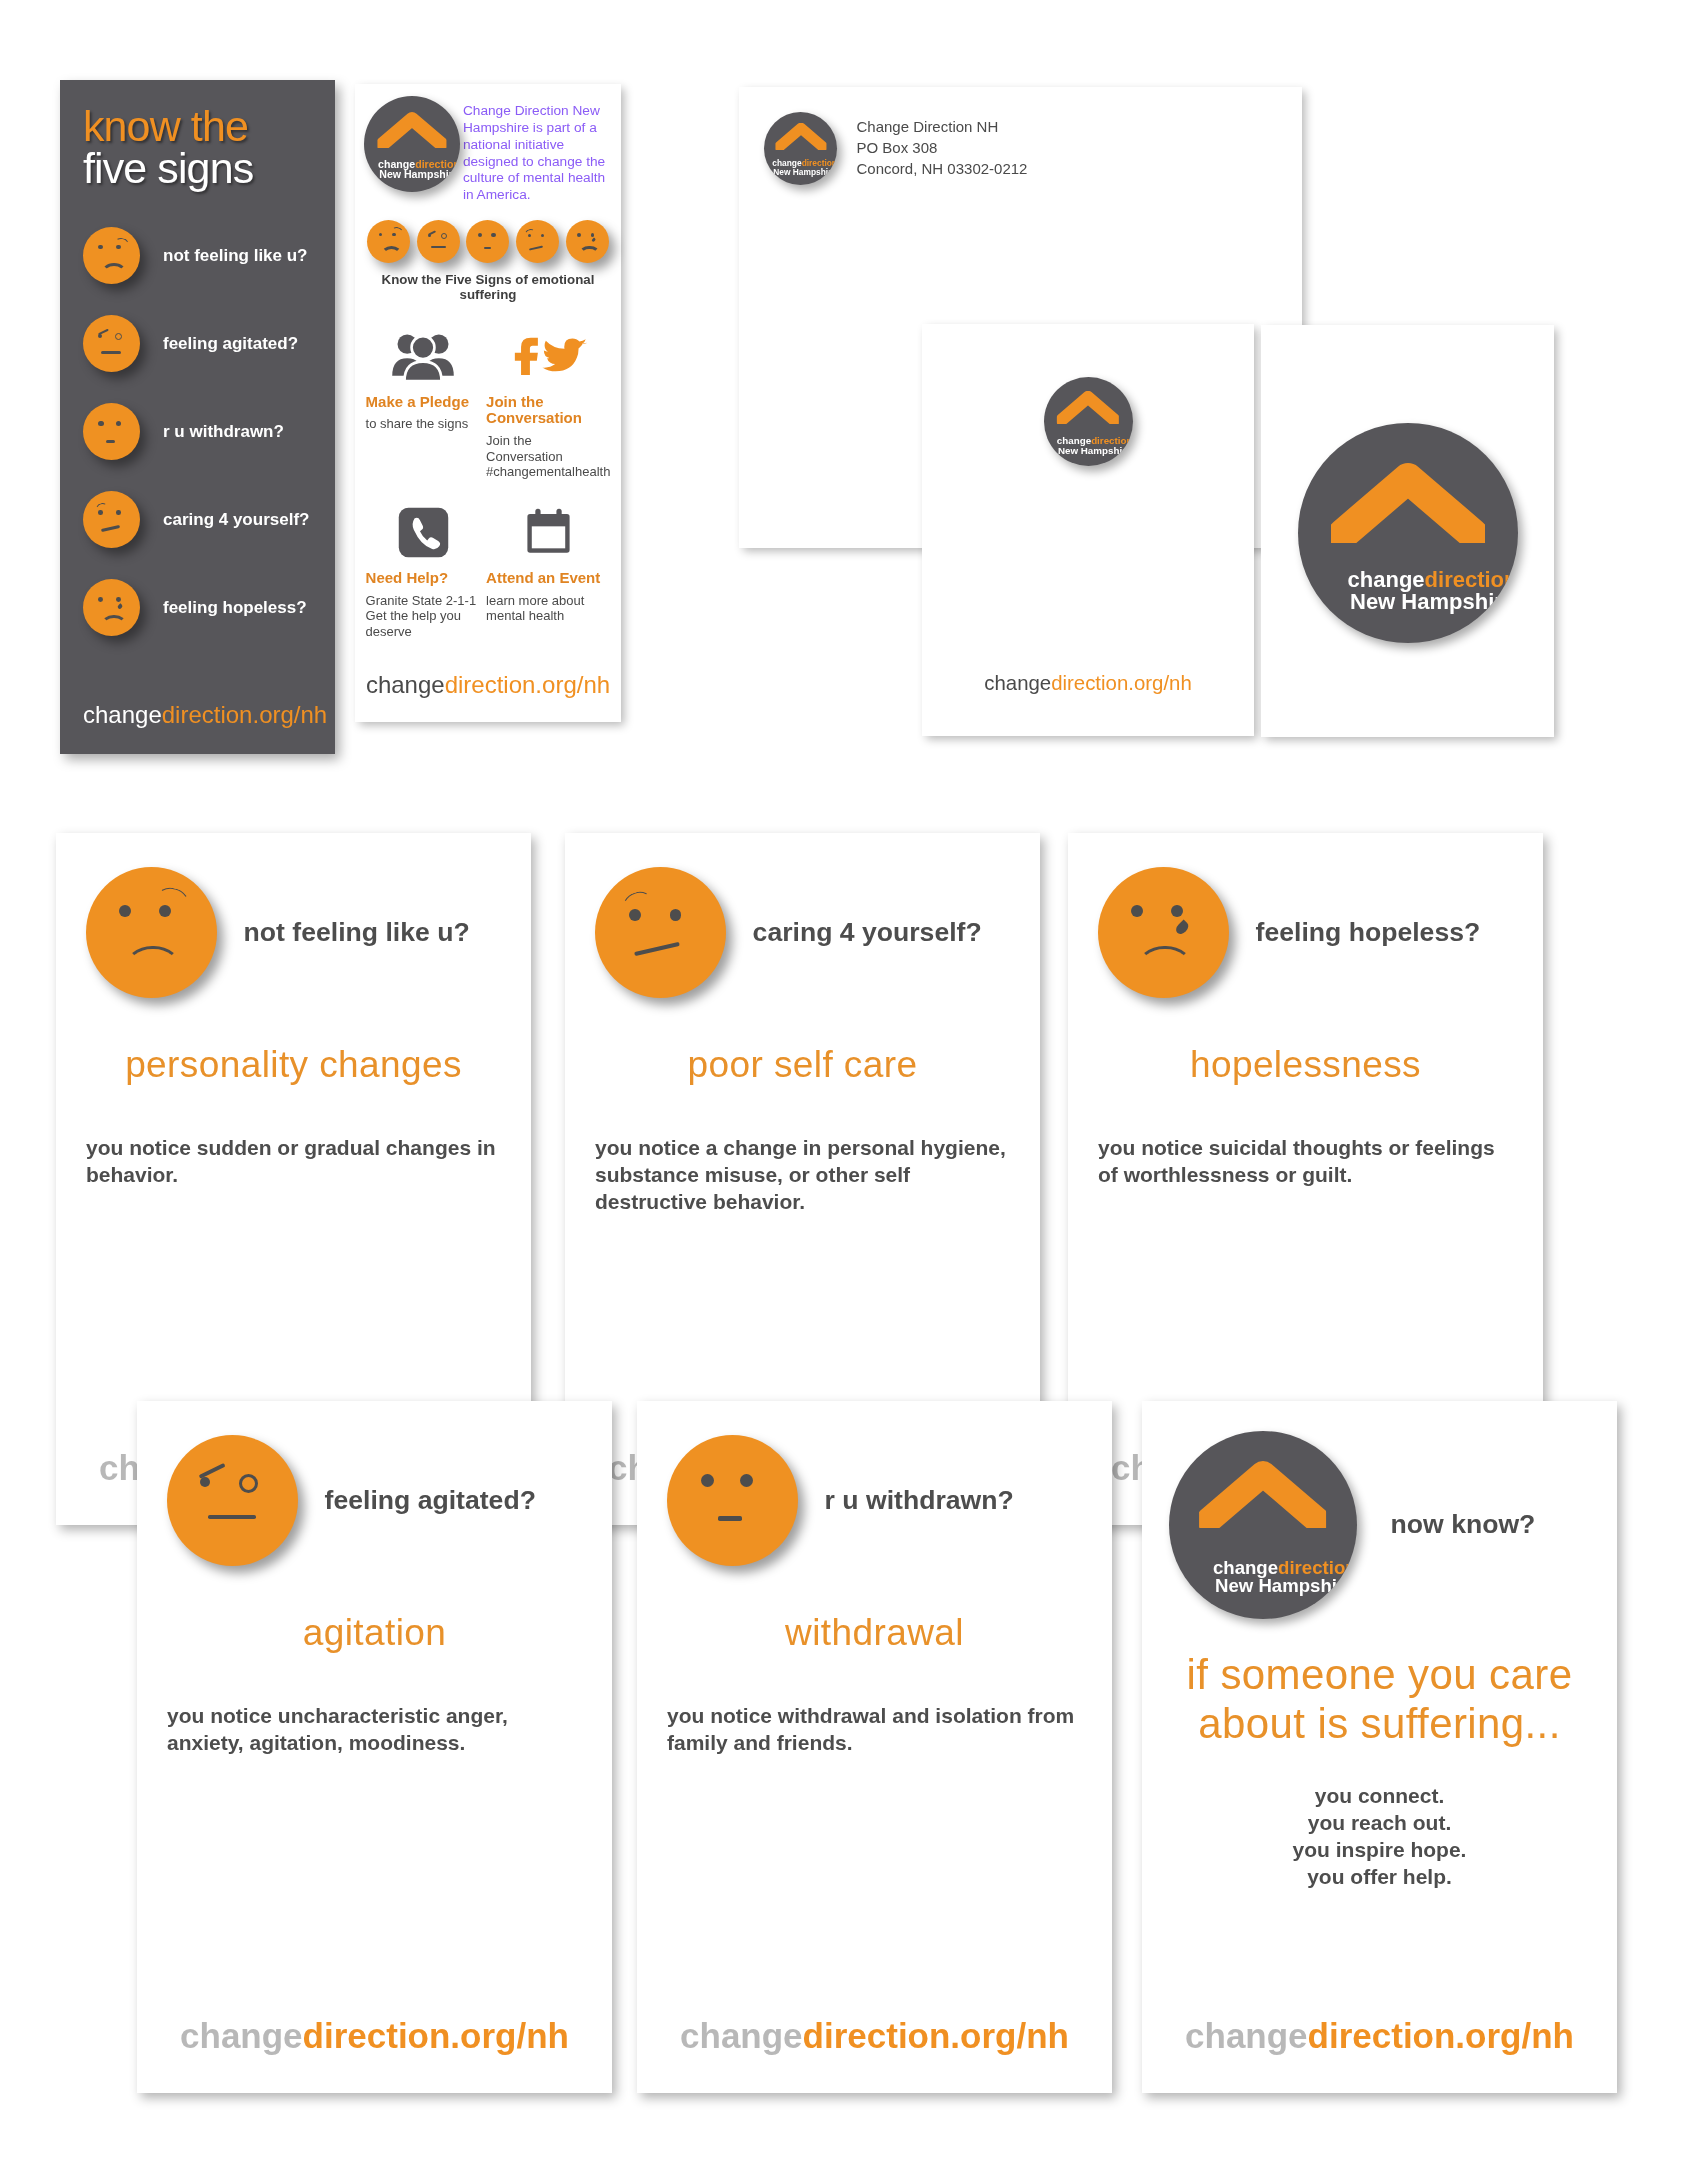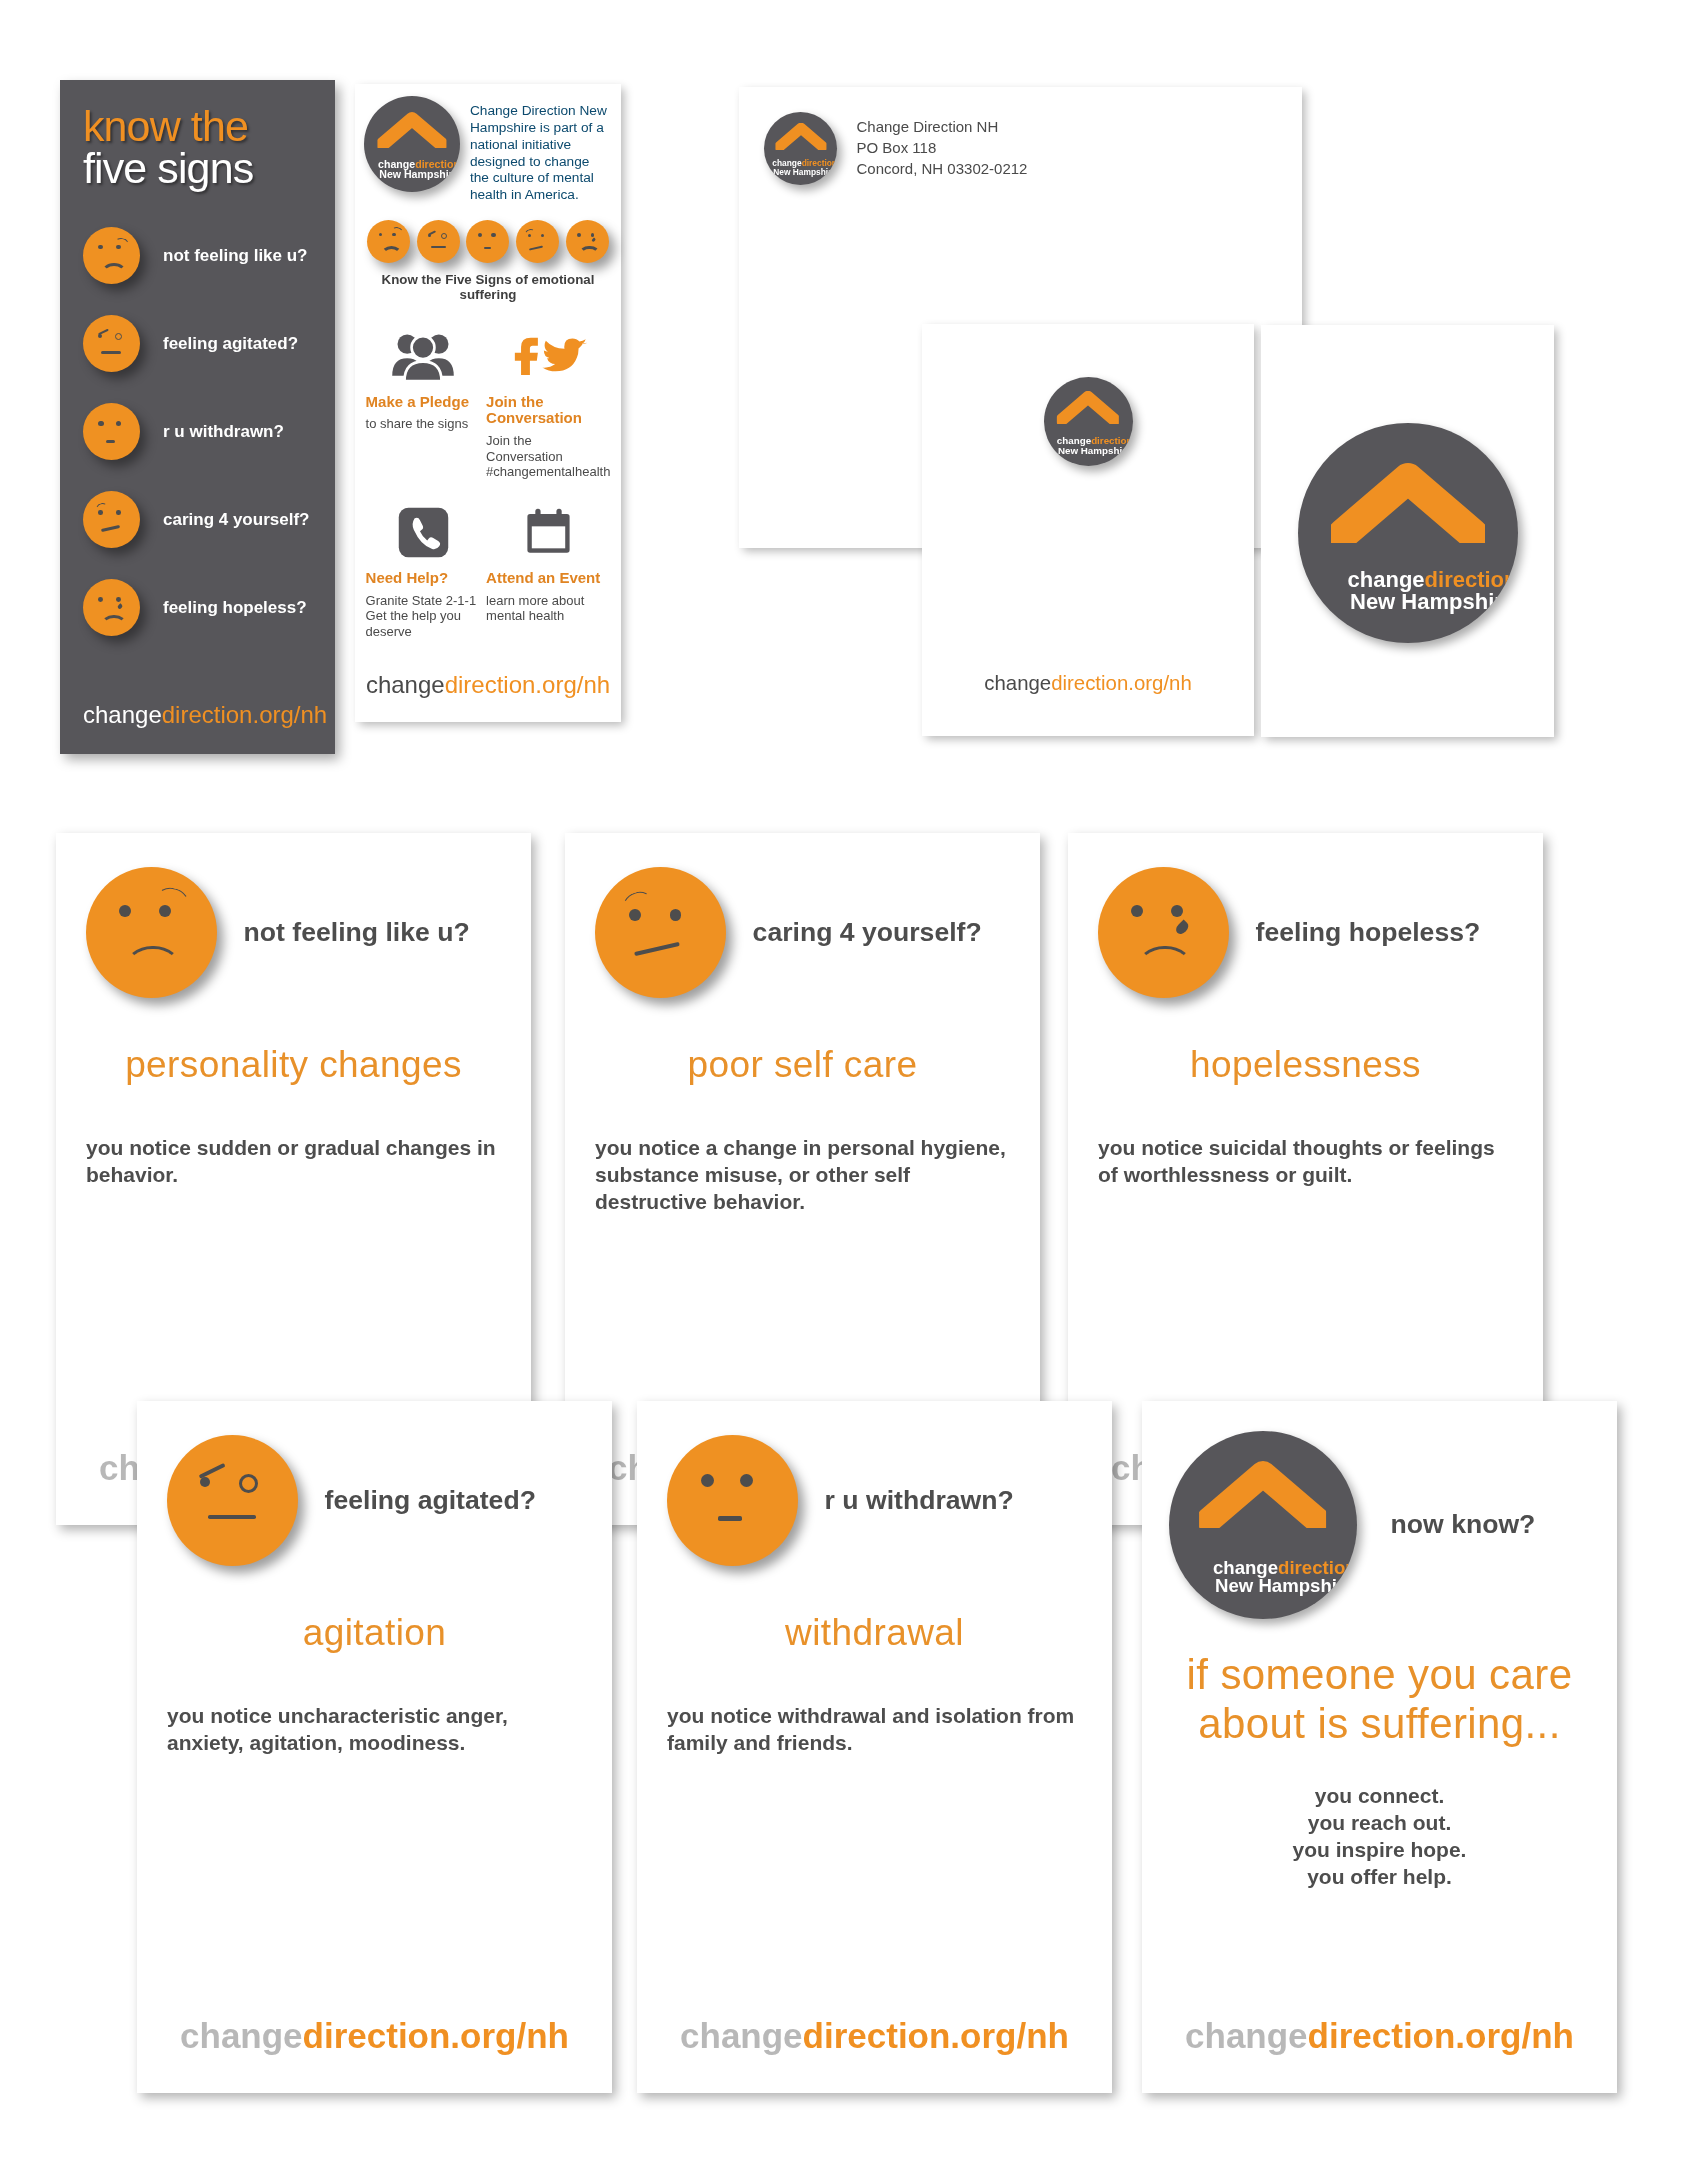--- a/index.html
+++ b/index.html
@@ -34,21 +34,21 @@
   #banner .row{display:flex;align-items:center;height:66px;margin-bottom:22px;}
   #banner .row .face{width:57px;height:57px;flex:0 0 57px;}
   #banner .row .lbl{margin-left:23px;color:#fff;font-size:17px;font-weight:bold;}
   #banner .foot{position:absolute;left:23px;bottom:25px;font-size:24px;font-weight:400;}
   #banner .foot .a{color:#ffffff;} #banner .foot .b{color:#f09022;}
 
   
   #rack{left:355px;top:84px;width:266px;height:638px;}
   #rack .top{display:flex;padding:12.4px 8.9px 0 8.9px;}
   #rack .top .logo{width:96px;height:96px;flex:0 0 96px;}
-  #rack .blurb{margin-left:10px;font-size:13.7px;line-height:1.22;color:#0c4a6e;padding-top:7px;}
+  #rack .blurb{margin-left:3px;font-size:13.7px;line-height:1.22;color:#8b5cf6;padding-top:7px;}
   #rack .faces{display:flex;justify-content:space-between;padding:16px 12.4px 0 12.4px;}
   #rack .faces .face{width:43px;height:43px;}
   #rack .kfs{text-align:center;font-size:13.3px;font-weight:bold;color:#3f3f3f;margin-top:8.9px;}
   #rack .grid{display:grid;grid-template-columns:1fr 1fr;gap:0 5.3px;padding:19.5px 10.6px 0 10.6px;}
   #rack .cell{}
   #rack .cell .ico{height:69px;display:flex;align-items:center;justify-content:center;}
   #rack .cell .t{color:#e08422;font-weight:bold;font-size:15px;line-height:1.12;margin-top:3.5px;}
   #rack .cell .s{color:#4a4a4a;font-size:13px;line-height:1.2;margin-top:6px;}
   #rack .foot{position:absolute;left:0;right:0;bottom:23px;text-align:center;font-size:24px;}
   #rack .foot .a{color:#4a4a4a;} #rack .foot .b{color:#f09022;}
@@ -277,21 +277,21 @@
               <path d="M8 46 L50 10 L92 46" fill="none" stroke="#f09022" stroke-width="21" stroke-linecap="round" stroke-linejoin="round"></path>
             </svg>
         </div>
         <div class="ltext" style="margin-bottom:8.9px;">
           <div class="l1" style="font-size:8.4px;"><span class="w">change</span><span class="d">direction</span></div>
           <div class="l2" style="font-size:8.4px;">New Hampshire</div>
         </div>
       </div>
       <div class="addr">
         <div>Change Direction NH</div>
-        <div>PO Box 118</div>
+        <div>PO Box 308</div>
         <div>Concord, NH 03302-0212</div>
       </div>
     </div>
   </div>
 
   <div id="notecard" class="sheet">
     <div class="logo">
       <div class="chev" style="top:16%;width:70%;">
         <svg viewBox="0 0 100 52" width="100%">
             <path d="M8 46 L50 10 L92 46" fill="none" stroke="#f09022" stroke-width="20" stroke-linecap="round" stroke-linejoin="round"></path>

